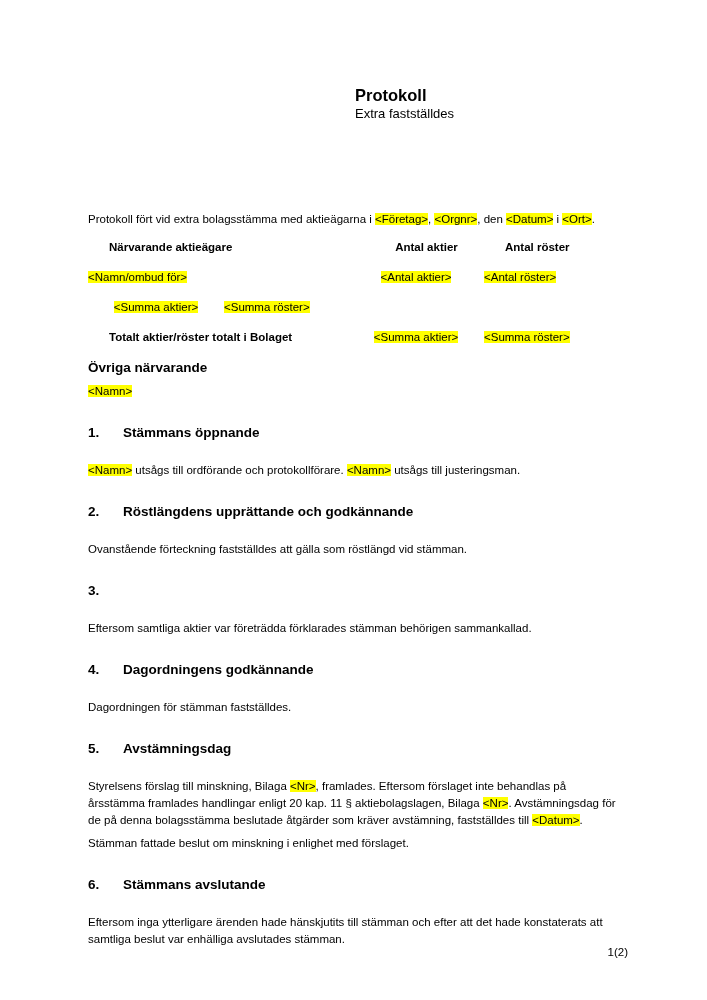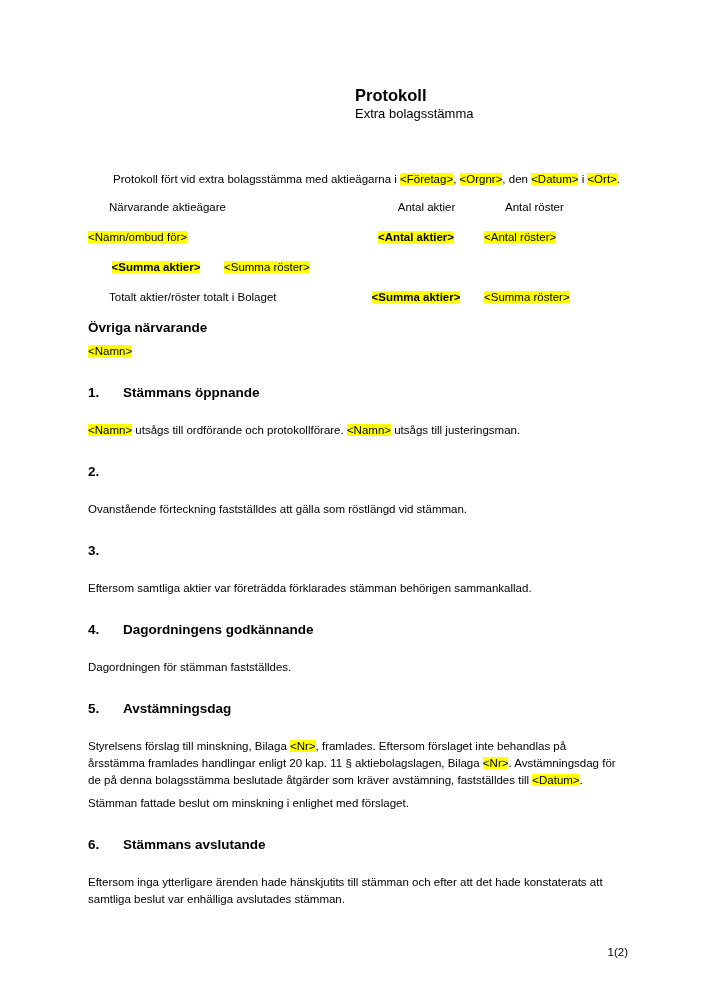--- a/index.html
+++ b/index.html
@@ -17,27 +17,27 @@
   }
   .content {
     position: absolute;
     left: 88px;
     top: 0;
     width: 532px;
   }
   .title-block { margin-top: 86px; padding-left: 267px; }
   .doc-title { font-size: 16.5px; font-weight: bold; line-height: 19px; }
   .doc-subtitle { font-size: 13px; line-height: 17px; }
-  .intro { margin-top: 49px; line-height: 17px; text-align: right; }
+  .intro { margin-top: 89px; line-height: 17px; }
   .attendance { margin-top: 11px; }
   .t-row { display: flex; margin-bottom: 13px; line-height: 17px; }
   .t-col1 { width: 260px; text-align: left; }
-  .t-col2 { width: 136px; text-align: center; font-weight: bold; }
+  .t-col2 { width: 136px; text-align: center; }
   .t-col3 { width: 136px; text-align: left; }
-  .bold { font-weight: normal; padding-left: 21px; }
+  .bold { font-weight: bold; padding-left: 21px; }
   .hl { background: #FFFF00; }
   .others-heading { font-size: 13.5px; font-weight: bold; line-height: 17px; }
   .others-value { margin-top: 7px; line-height: 17px; }
   .section { margin-top: 24px; }
   .section-heading { display: flex; font-size: 13.5px; font-weight: bold; line-height: 17px; }
   .section-number { width: 35px; flex: 0 0 35px; }
   .section-body { margin-top: 21px; line-height: 17px; }
   .section-body p + p { margin-top: 6px; }
   .footer {
     position: absolute;
@@ -49,21 +49,21 @@
   }
 </style>
 </head>
 <body>
 
 <div class="page">
   <div class="content">
 
     <div class="title-block">
       <div class="doc-title">Protokoll</div>
-      <div class="doc-subtitle">Extra bolagsstämma</div>
+      <div class="doc-subtitle">Extra fastställdes</div>
     </div>
 
     <p class="intro"><span>Protokoll fört vid extra bolagsstämma med aktieägarna i </span><span class="hl">&lt;Företag&gt;</span><span>, </span><span class="hl">&lt;Orgnr&gt;</span><span>, den </span><span class="hl">&lt;Datum&gt;</span><span> i </span><span class="hl">&lt;Ort&gt;</span><span>.</span></p>
 
     <div class="attendance">
       <div class="t-row">
         <div class="t-col1 bold">Närvarande aktieägare</div>
         <div class="t-col2 bold">Antal aktier</div>
         <div class="t-col3 bold">Antal röster</div>
       </div>
@@ -92,20 +92,21 @@
         <span>Stämmans öppnande</span>
       </div>
       <div class="section-body">
         <p><span class="hl">&lt;Namn&gt;</span><span> utsågs till ordförande och protokollförare. </span><span class="hl">&lt;Namn&gt;</span><span> utsågs till justeringsman.</span></p>
       </div>
     </div>
 
     <div class="section">
       <div class="section-heading">
         <span class="section-number">2.</span>
+        <span>Röstlängdens upprättande och godkännande</span>
       </div>
       <div class="section-body">
         <p><span>Ovanstående förteckning fastställdes att gälla som röstlängd vid stämman.</span></p>
       </div>
     </div>
 
     <div class="section">
       <div class="section-heading">
         <span class="section-number">3.</span>
       </div>

